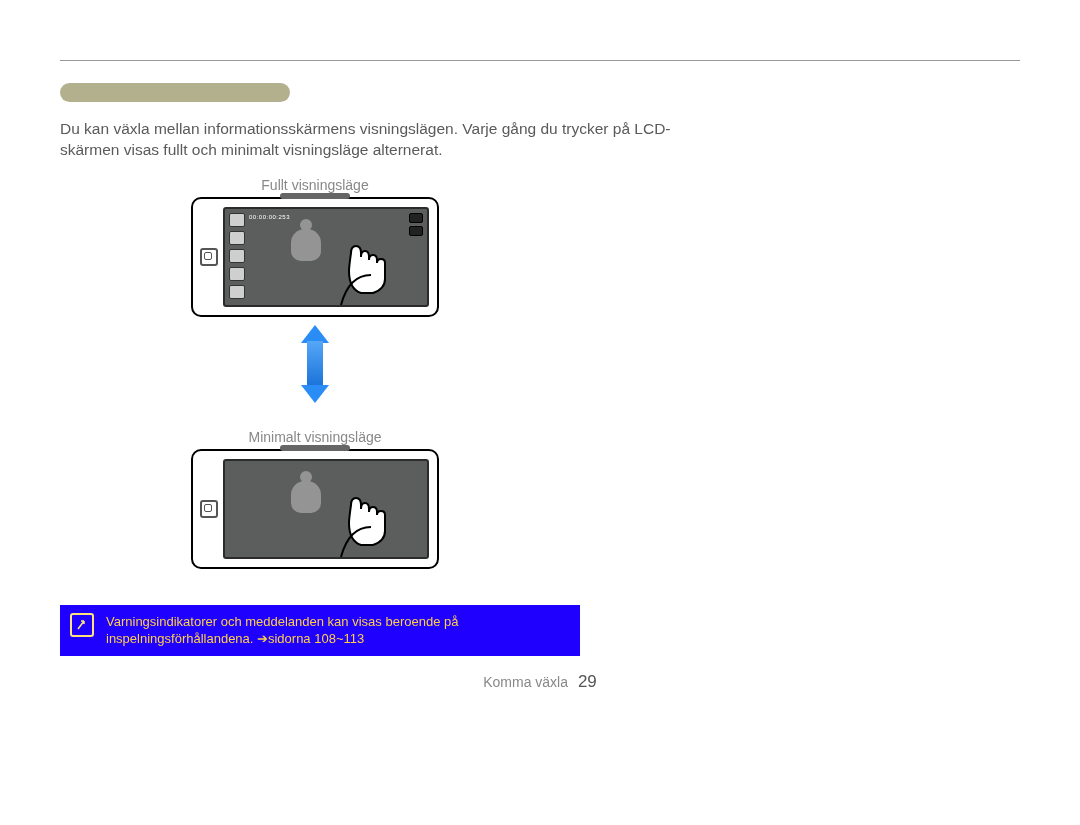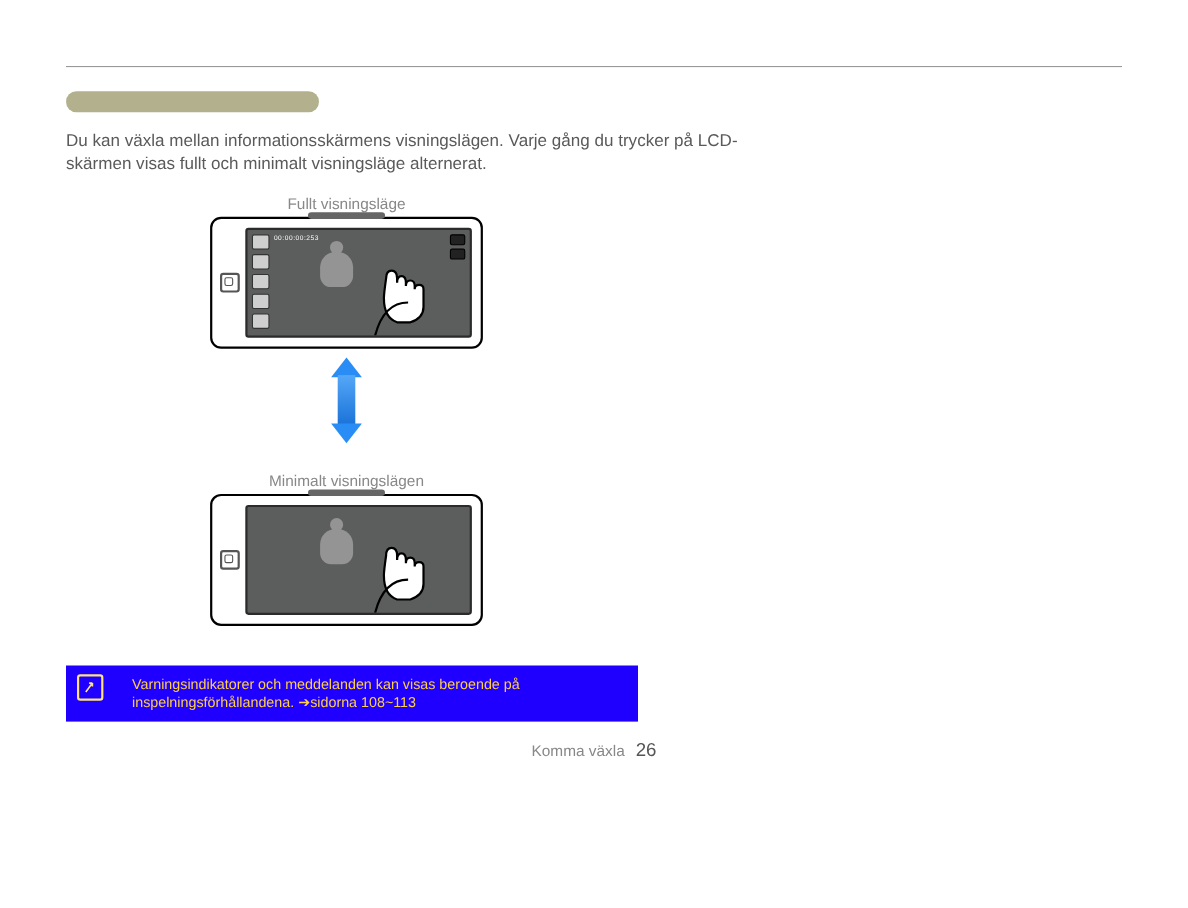--- a/index.html
+++ b/index.html
@@ -178,21 +178,21 @@
   background: linear-gradient(#55a7f7,#1a72d8);
 }
 .note {
   margin-top: 36px;
   width: 500px;
   background: #1f00ff;
   color: #ffcf47;
   display: flex;
   align-items: flex-start;
   padding: 8px 10px;
-  gap: 26px;
+  gap: 12px;
   font-size: 13px;
   line-height: 1.35;
 }
 .note .note-icon {
   width: 20px;
   height: 20px;
   border: 2px solid #ffe37a;
   border-radius: 3px;
   display: flex;
   align-items: center;
@@ -254,21 +254,21 @@
             <path d="M14 82 q8-30 30-30" fill="none" stroke="#000" stroke-width="2"></path>
           </svg>
         </div>
       </div>
     </div>
 
     <div class="arrow">
         <span class="bar"></span>
       </div>
 
-    <div class="caption cap-bottom">Minimalt visningslägen</div>
+    <div class="caption cap-bottom">Minimalt visningsläge</div>
 
     <div class="device">
       <div class="device-body">
         <div class="top-notch"></div>
         <div class="home-btn"></div>
         <div class="lcd">
           <div class="silhouette">
             <div class="sil-head"></div>
             <div class="sil-body"></div>
           </div>
@@ -285,15 +285,15 @@
     <div class="note-icon">
       <svg width="12" height="12" viewBox="0 0 12 12">
           <path d="M2 10 L8 2 M8 2 h-3 M8 2 v3" stroke="#ffe37a" stroke-width="1.5" fill="none"></path>
         </svg>
     </div>
     <div>Varningsindikatorer och meddelanden kan visas beroende på inspelningsförhållandena. ➔sidorna 108~113</div>
   </div>
 
   <div class="footer">
     <span>Komma växla</span>
-    <span class="page-num">26</span>
+    <span class="page-num">29</span>
   </div>
 </div>
 
 </body></html>

